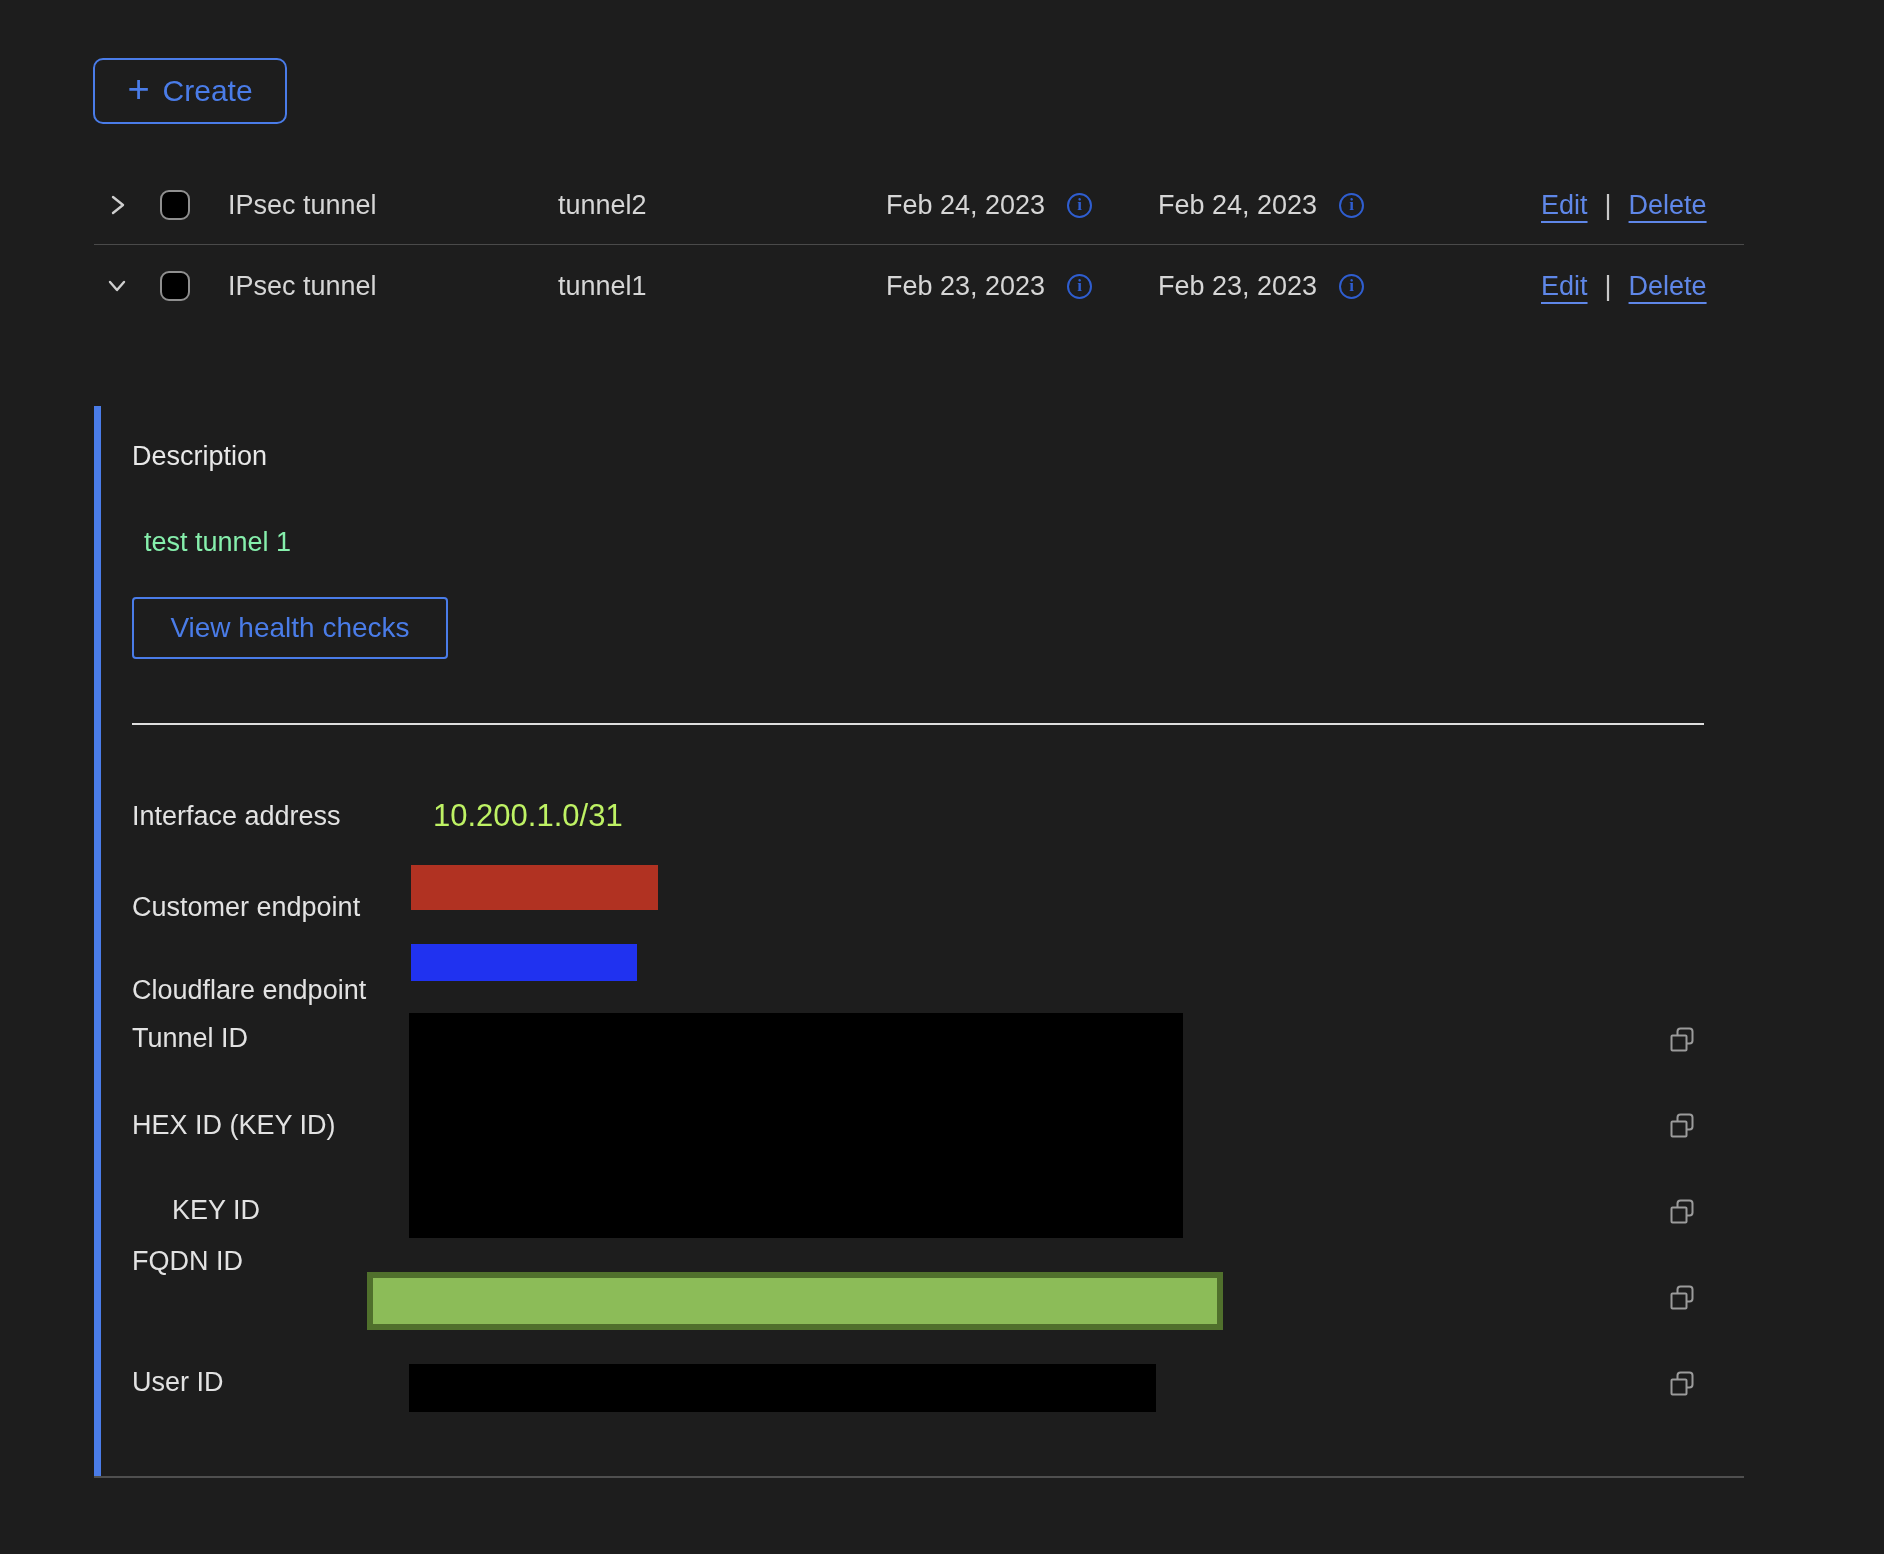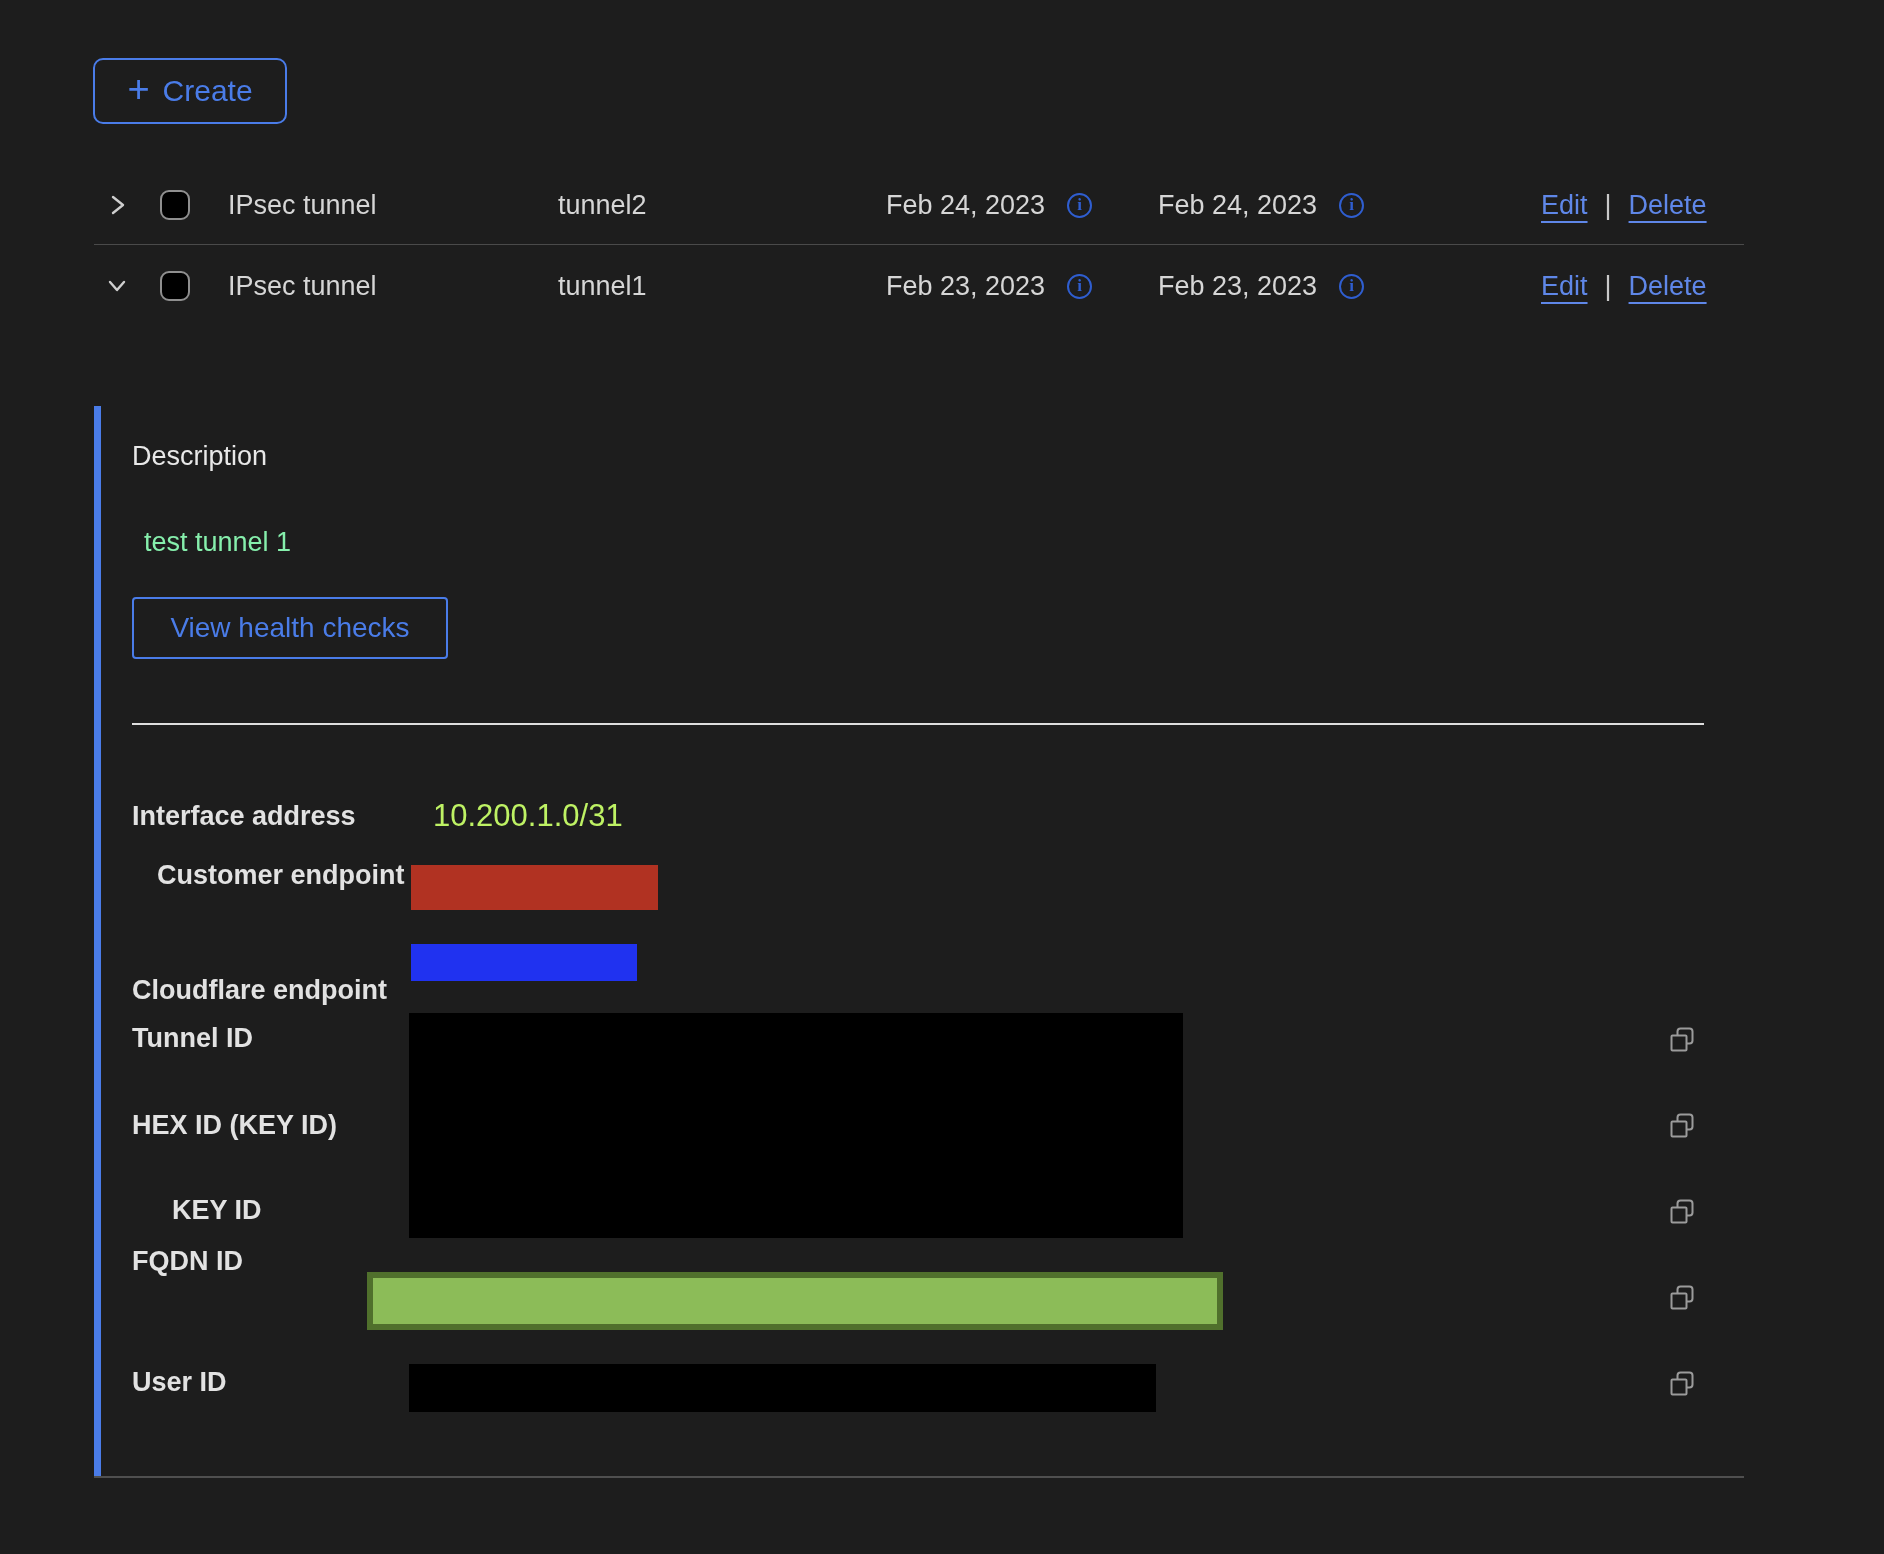--- a/index.html
+++ b/index.html
@@ -54,22 +54,22 @@
   }
   .blue-bar{position:absolute;left:0;top:0;width:7px;height:100%;background:#4a7ce8;}
   .desc-label{position:absolute;left:38px;top:33px;font-size:27px;color:#e8e8e8;line-height:34px;}
   .desc-value{position:absolute;left:50px;top:119px;font-size:27px;color:#86efac;line-height:34px;}
   .health-btn{
     position:absolute;left:38px;top:191px;width:316px;height:62px;
     background:transparent;border:2px solid #4a7ce8;border-radius:4px;
     color:#4a7ce8;font-size:28px;font-family:"Liberation Sans",sans-serif;cursor:pointer;
   }
   .panel-divider{position:absolute;left:38px;top:317px;width:1572px;height:2px;background:#dedede;}
-  .f-label{position:absolute;left:38px;font-size:27px;color:#e2e2e2;line-height:34px;font-weight:bold;}
-  .fl-0{top:393px;}.fl-1{top:452px;margin-left:25px;}.fl-2{top:567px;}.fl-3{top:615px;}
+  .f-label{position:absolute;left:38px;font-size:27px;color:#e2e2e2;line-height:34px;}
+  .fl-0{top:393px;}.fl-1{top:484px;}.fl-2{top:567px;}.fl-3{top:615px;}
   .fl-4{top:702px;}.fl-5{top:787px;margin-left:40px;}.fl-6{top:838px;}.fl-7{top:959px;}
   .f-value{position:absolute;left:339px;top:393px;font-size:31px;color:#bef264;line-height:34px;}
   .redact{position:absolute;}
   .redact.red{left:317px;top:459px;width:247px;height:45px;background:#b13222;}
   .redact.blue{left:317px;top:538px;width:226px;height:37px;background:#2032f0;}
   .redact.black-lg{left:315px;top:607px;width:774px;height:225px;background:#000;}
   .redact.green{
     left:273px;top:866px;width:856px;height:58px;box-sizing:border-box;
     background:#8cbc58;border:6px solid #50702c;
   }

